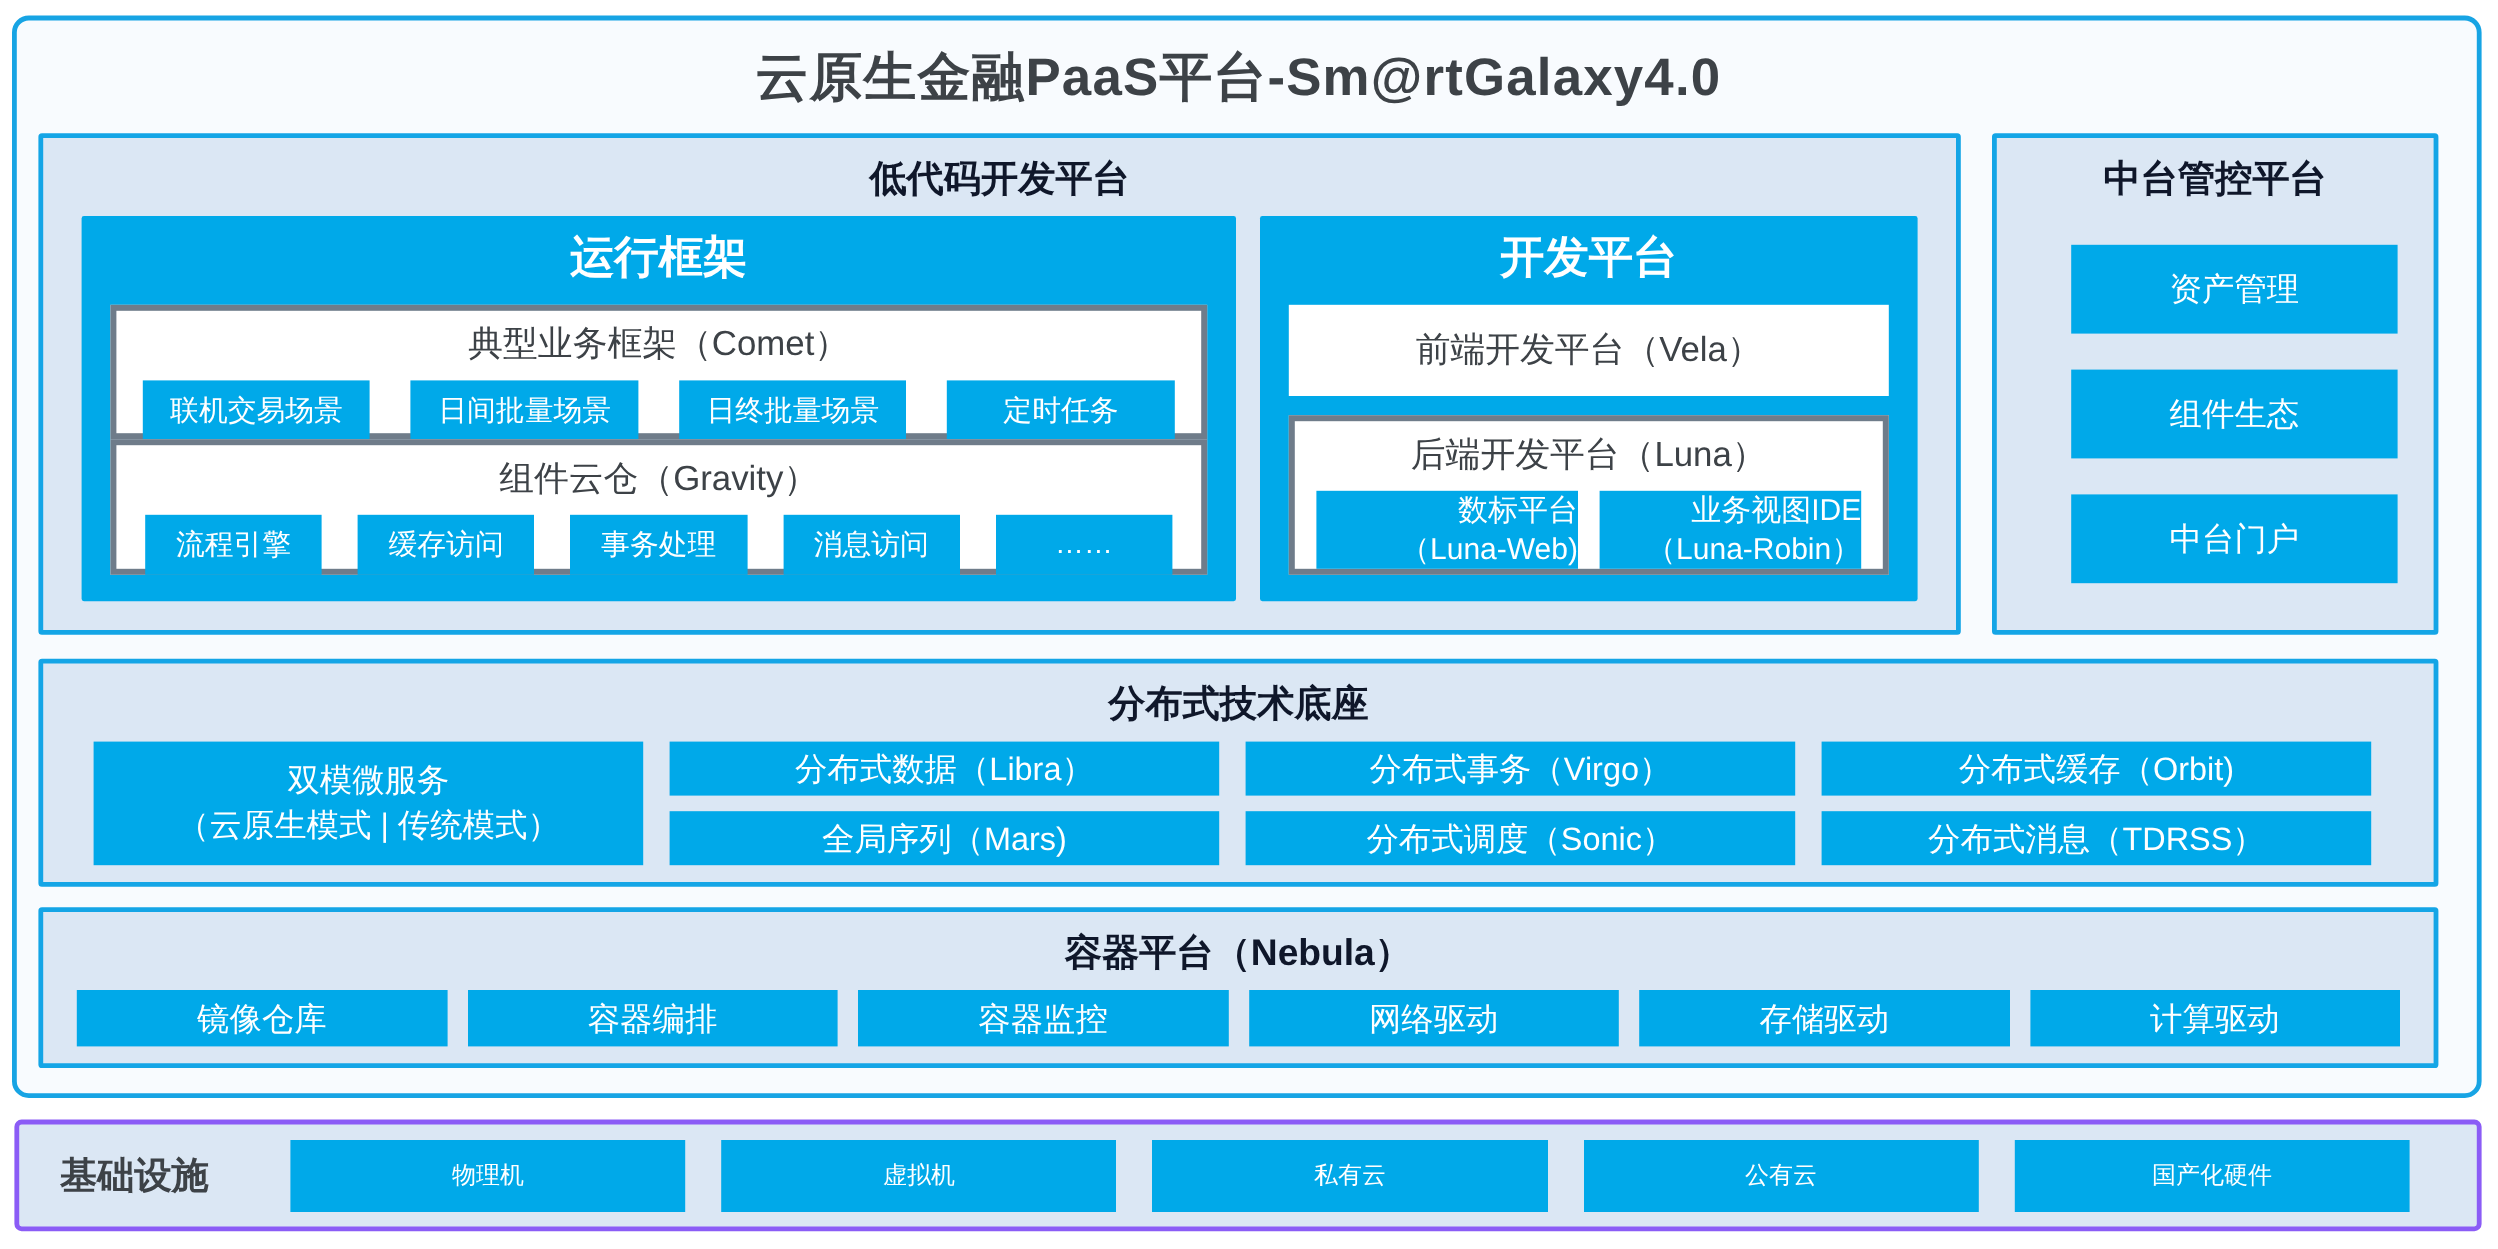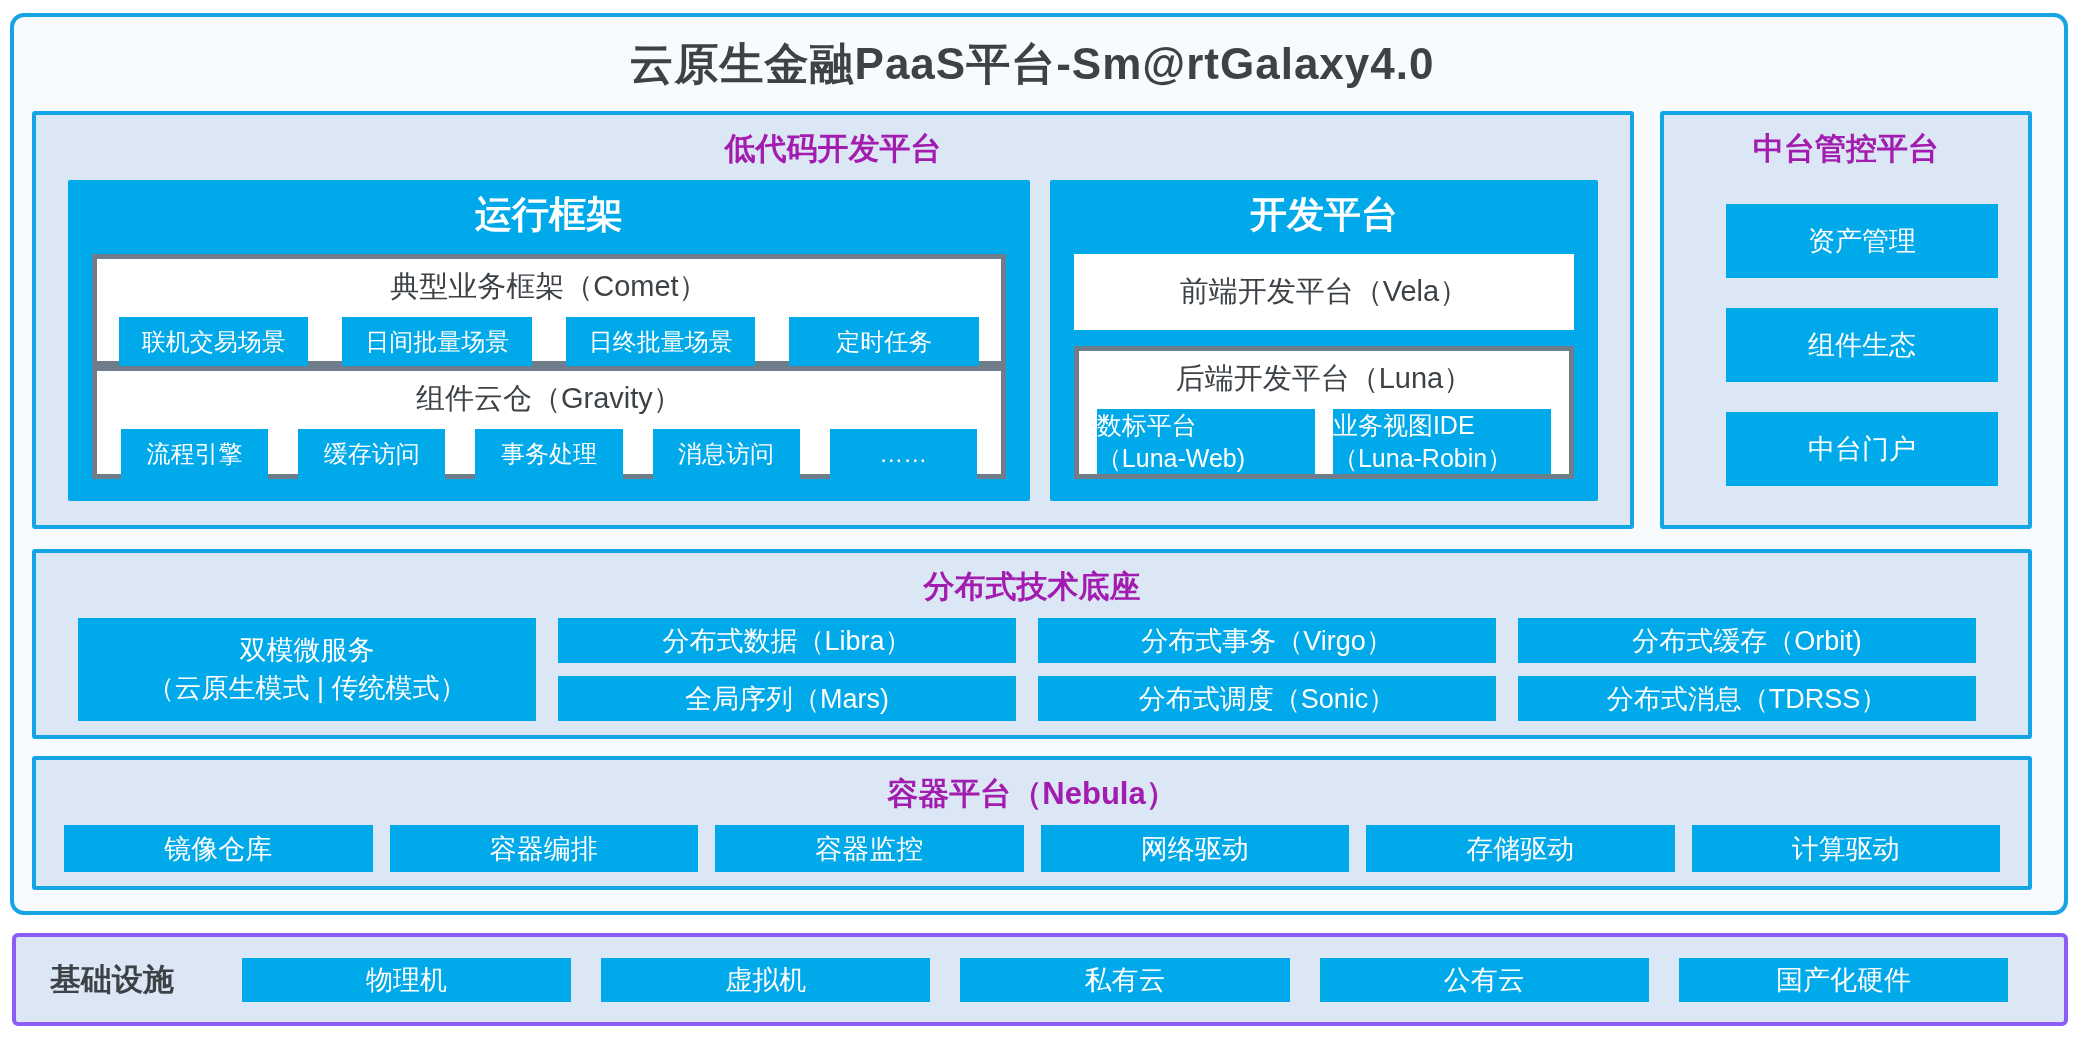--- a/index.html
+++ b/index.html
@@ -17,21 +17,21 @@
   .main-title{
     height:94px;display:flex;align-items:center;justify-content:center;
     font-size:44px;font-weight:bold;color:#3d4247;letter-spacing:1px;
   }
   
   .section-panel{
     background:#dbe7f4;border:4px solid #14a5e6;border-radius:3px;
     box-sizing:border-box;display:flex;flex-direction:column;
   }
   .section-heading{
-    text-align:center;font-size:31px;font-weight:bold;color:#a21caf;
+    text-align:center;font-size:31px;font-weight:bold;color:#0f172a;
     padding:13px 0 10px;flex:0 0 auto;
   }
   
   .row1{display:flex;gap:26px;height:418px;}
   .lowcode{flex:1;}
   .midplatform{width:372px;flex:0 0 aupx;}
   .lowcode-body{flex:1;display:flex;gap:20px;padding:0 32px 24px;box-sizing:border-box;min-height:0;}
   .runtime{flex:983;}
   .devpanel{flex:538;}
   .blue-panel{
@@ -48,21 +48,21 @@
   .chip{
     background:#00a9e9;color:#ffffff;display:flex;align-items:center;justify-content:center;
     font-size:24px;text-align:center;
   }
   .wb-items .chip{flex:1;max-height:52px;min-height:48px;align-self:center;height:50px;width:auto;flex-basis:0;}
   
   .vela-box{height:76px;flex:0 0 auto;align-items:center;justify-content:center;display:flex;
     font-size:29px;margin-bottom:16px;}
   .luna-box{flex:1;}
   .luna-items{display:flex;gap:18px;padding:0 18px 16px;flex:1;}
-  .luna-chip{flex:1;display:flex;flex-direction:column;align-items:flex-start;justify-content:center;
+  .luna-chip{flex:1;display:flex;flex-direction:column;align-items:flex-end;justify-content:center;
     font-size:25px;line-height:1.3;background:#00a9e9;color:#fff;text-align:center;}
   
   .mid-items{display:flex;flex-direction:column;gap:30px;padding:24px 30px 0;}
   .mid-chip{height:74px;font-size:27px;margin-left:32px;}
   
   .row2{margin-top:20px;height:190px;}
   .dist-body{flex:1;display:flex;gap:22px;padding:0 52px 14px 42px;min-height:0;}
   .dist-col{flex:1;display:flex;flex-direction:column;gap:13px;min-width:0;}
   .dist-cell{flex:1;font-size:27px;}
   .dual-box{flex-direction:column;line-height:1.4;}
@@ -71,21 +71,21 @@
   .cont-items{flex:1;display:flex;gap:17px;padding:0 28px 14px;}
   .cont-chip{flex:1;font-size:27px;max-height:52px;}
   
   .infra-bar{
     position:absolute;left:12px;top:933px;width:2056px;height:93px;box-sizing:border-box;
     border:4px solid #8b5cf6;border-radius:6px;background:#dbe7f4;
     display:flex;align-items:center;padding:0 56px 0 34px;
   }
   .infra-label{font-size:31px;font-weight:bold;flex:0 0 192px;color:#3d4247;}
   .infra-items{flex:1;display:flex;gap:30px;}
-  .infra-chip{flex:1;height:44px;font-size:27px;}
+  .infra-chip{flex:1;height:60px;font-size:20px;}
 </style>
 </head>
 <body>
 
 <div class="outer">
 
   <div class="main-title">云原生金融PaaS平台-Sm@rtGalaxy4.0</div>
 
   <div class="row1">
 

